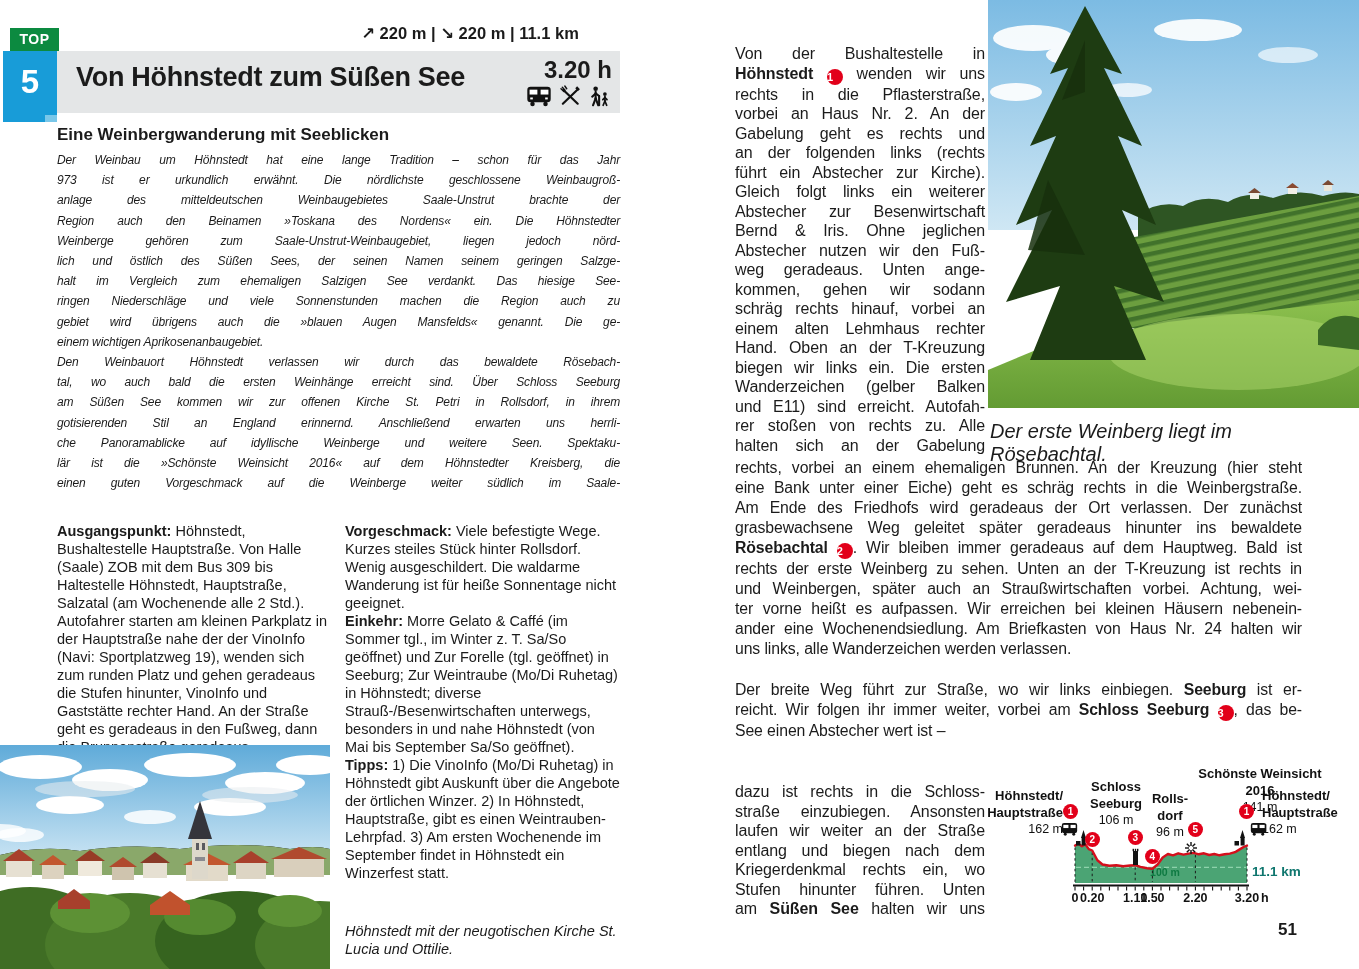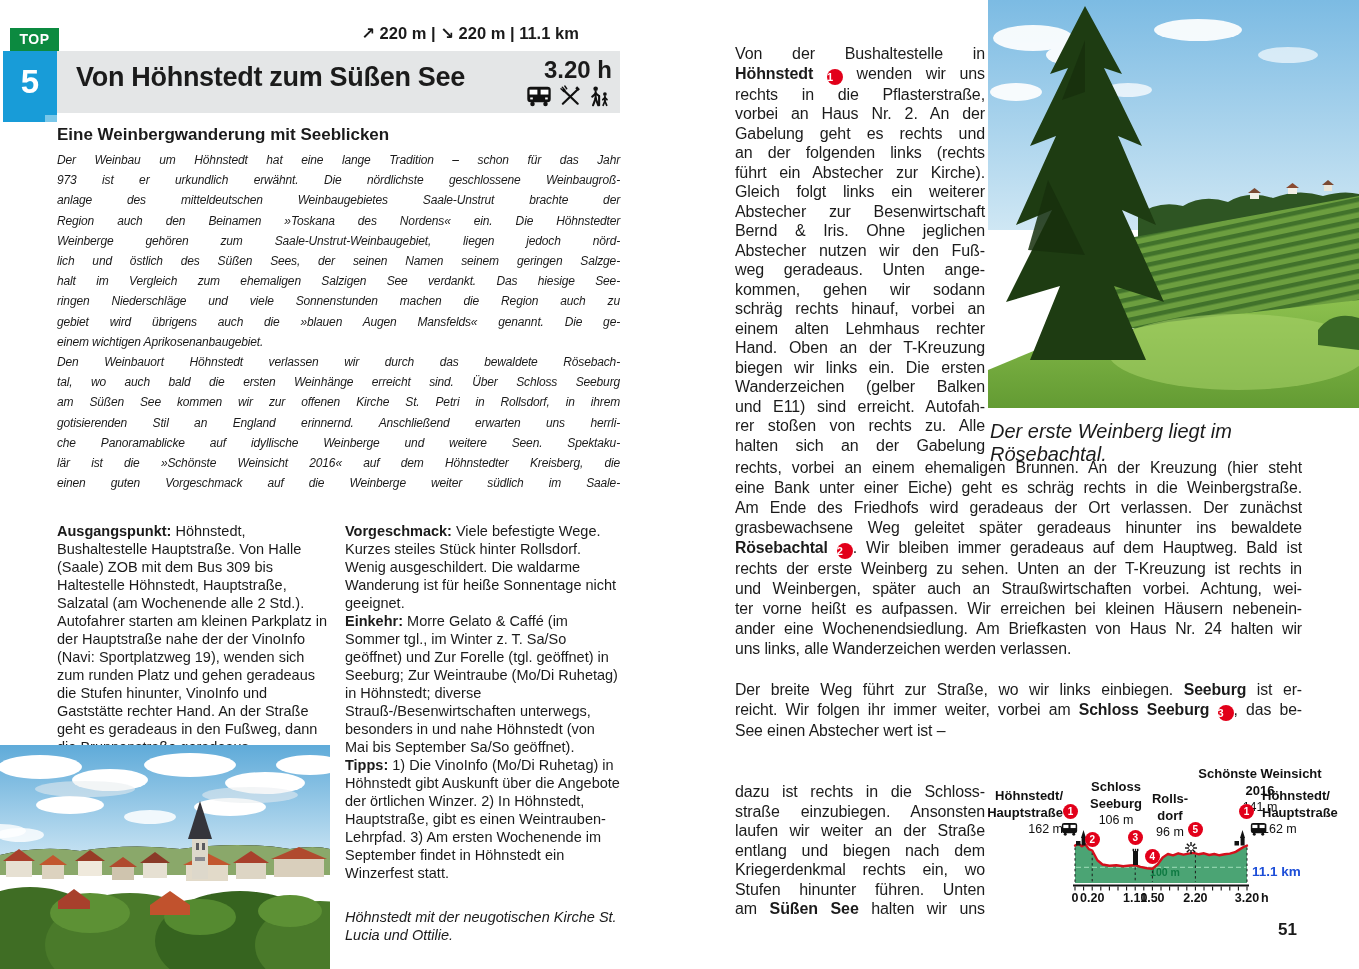--- a/index.html
+++ b/index.html
@@ -28,21 +28,21 @@
   
   #intro-head{left:57px;top:125px;font-size:17px;font-weight:bold}
   .introp{left:57px;width:563px;font-size:12px;line-height:20.2px;font-style:italic;letter-spacing:-.15px}
   #intro-p1{top:150px}
   #intro-p2{top:352px}
   
   .infocol{top:522px;width:277px;font-size:14.5px;line-height:18px}
   #info-left{left:57px}
   #info-right{left:345px}
   .infocol p{margin:0}
-  #caption-left{margin-top:26px;font-style:italic;font-size:14.5px;line-height:18px}
+  #caption-left{margin-top:40px;font-style:italic;font-size:14.5px;line-height:18px}
   
   .routecol{width:250px;font-size:16px;line-height:19.5px;letter-spacing:-.1px}
   .routewide{width:567px;font-size:15.8px;line-height:20px;letter-spacing:-.1px}
   #route-p1{left:735px;top:44px}
   #route-p2{left:735px;top:458px}
   #route-p3{left:735px;top:680px}
   #route-p4{left:735px;top:782px}
   
   #photo-right{left:988px;top:0;width:371px;height:408px}
   #caption-right{left:990px;top:420px;width:360px;font-style:italic;font-size:20px}
@@ -51,21 +51,21 @@
   #chart{left:988px;top:760px;width:371px;height:175px}
   #chart svg.plot{position:absolute;left:0;top:0}
   .stl{position:absolute;font-size:13px;font-weight:bold;line-height:17px;color:#111;white-space:nowrap}
   .stl .elev{font-weight:normal;font-size:12.5px}
   #st0{left:-2px;top:27px;width:77px;text-align:right}
   #st1{left:97px;top:18px;width:62px;text-align:center}
   #st2{left:160px;top:30px;width:44px;text-align:center}
   #st3{left:207px;top:5px;width:130px;text-align:center}
   #st4{left:274px;top:27px;width:82px;text-align:left}
   .chartbus{position:absolute;z-index:4}
-  #distance-label{position:absolute;left:264px;top:104px;color:#1d4ed8;font-weight:bold;font-size:13.5px}
+  #distance-label{position:absolute;left:264px;top:104px;color:#0f766e;font-weight:bold;font-size:13.5px}
   #page-num{left:1278px;top:920px;font-size:17px;font-weight:bold}
   .icon-svg{display:block}
 </style>
 </head>
 <body>
 
 <div class="abs" id="top-badge">TOP</div>
 <div class="abs" id="title-bar"></div>
 <div class="abs" id="tour-num">5</div>
 <div class="abs" id="tour-tab"></div>

